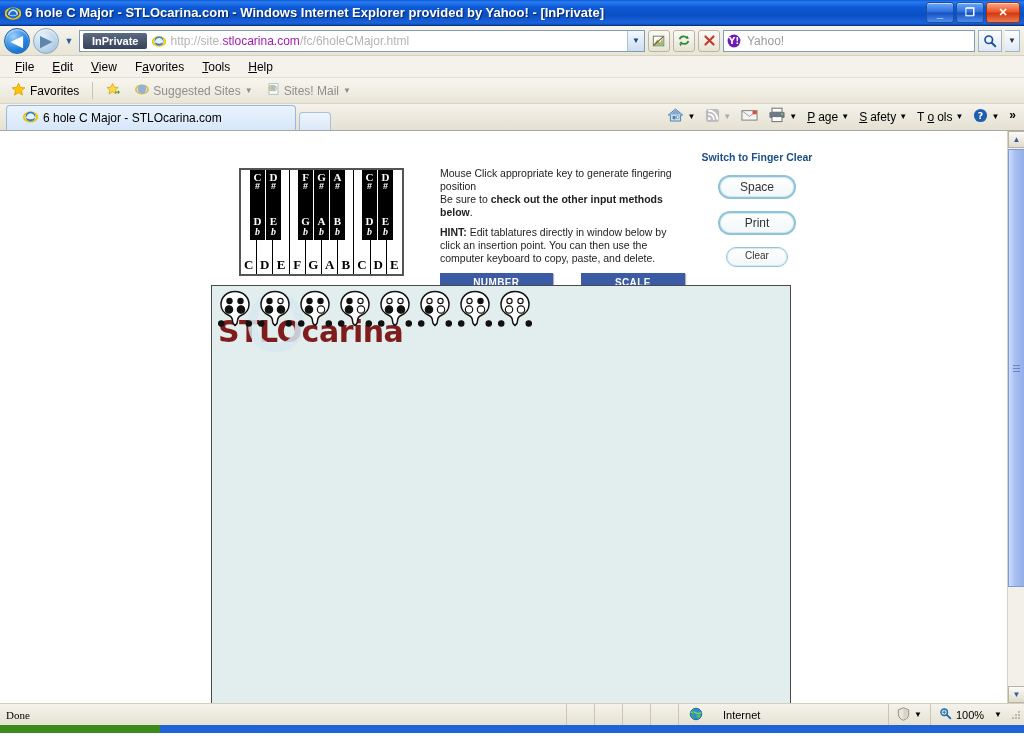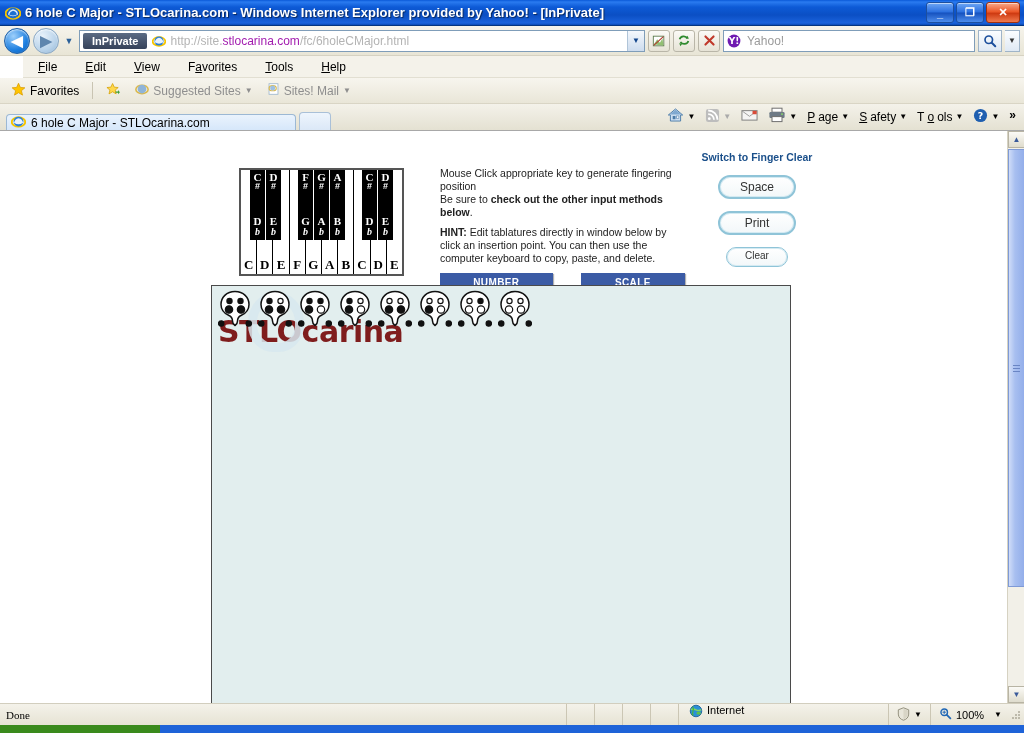--- a/index.html
+++ b/index.html
@@ -119,23 +119,22 @@
     width:15px;height:22px;flex:0 0 15px;
     border:1px solid #9fb4c8;border-left:none;
     background:linear-gradient(to bottom,#fbfdff,#dfe9f4);
     display:flex;align-items:center;justify-content:center;
     font-size:8px;color:#333;
   }
 
   
   .menubar {
     height:22px;background:#f4f2ea;
-    display:flex;align-items:center;padding-left:6px;gap:10px;
+    display:flex;align-items:center;padding-left:6px;gap:0;
     border-bottom:1px solid #e2dfd2;
-    margin-left:23px;
   }
   .menuitem { padding:2px 9px;font-size:12px;color:#000; }
   .menuitem u { text-decoration:underline; }
 
   
   .favbar {
     height:26px;background:linear-gradient(to bottom,#f7f5ee,#e9e6d8);
     display:flex;align-items:center;padding-left:6px;gap:4px;
     border-bottom:1px solid #d9d5c5;
   }
@@ -144,25 +143,25 @@
   .grey { color:#8e8e8e; }
   .caret { font-size:8px; }
 
   
   .tabrow {
     height:26px;background:linear-gradient(to bottom,#f4f2ea,#e4e1d2);
     display:flex;align-items:flex-end;padding-left:6px;
     position:relative;
   }
   .tab {
-    height:16px;min-width:290px;
+    height:25px;min-width:290px;
     background:linear-gradient(to bottom,#eaf3fd,#d6e7fa);
     border:1px solid #9cb8d4;border-bottom:none;
     border-radius:4px 4px 0 0;
-    display:flex;align-items:center;padding:0 4px;gap:5px;
+    display:flex;align-items:center;padding:0 16px;gap:5px;
     font-size:12px;
   }
   .newtab {
     width:32px;height:18px;margin-left:3px;
     background:linear-gradient(to bottom,#eef5fd,#dbe8f7);
     border:1px solid #a9c0d8;border-bottom:none;border-radius:4px 4px 0 0;
   }
   .cmdbar {
     position:absolute;right:4px;bottom:2px;
     display:flex;align-items:center;gap:2px;font-size:12px;
@@ -250,21 +249,21 @@
 
   
   .statusbar {
     height:22px;background:linear-gradient(to bottom,#f4f2ea,#e6e3d4);
     border-top:1px solid #d2cebe;display:flex;align-items:center;
     font-size:11px;color:#000;
   }
   .sb-done { padding-left:6px;flex:0 0 auto;font-family:Liberation Serif, serif; }
   .sb-spacer { flex:1 1 auto; }
   .sb-cell { border-left:1px solid #cbc6b4;height:100%;width:28px; }
-  .sb-zone { display:flex;align-items:flex-start;gap:4px;padding:0 10px;
+  .sb-zone { display:flex;align-items:center;gap:20px;padding:0 10px;
              border-left:1px solid #cbc6b4;height:100%;width:210px; }
   .sb-sec { display:flex;align-items:center;gap:4px;padding:0 8px;
             border-left:1px solid #cbc6b4;height:100%; }
   .sb-zoom { display:flex;align-items:center;gap:4px;padding:0 8px;
              border-left:1px solid #cbc6b4;height:100%; }
   .grip { width:12px;height:12px;margin-left:auto;margin-right:2px;opacity:.5; }
 
   
   .taskstrip { height:8px;display:flex; }
   .ts1{width:160px;background:#3a8a1c;} .ts2{flex:1;background:#1e63d8;}

